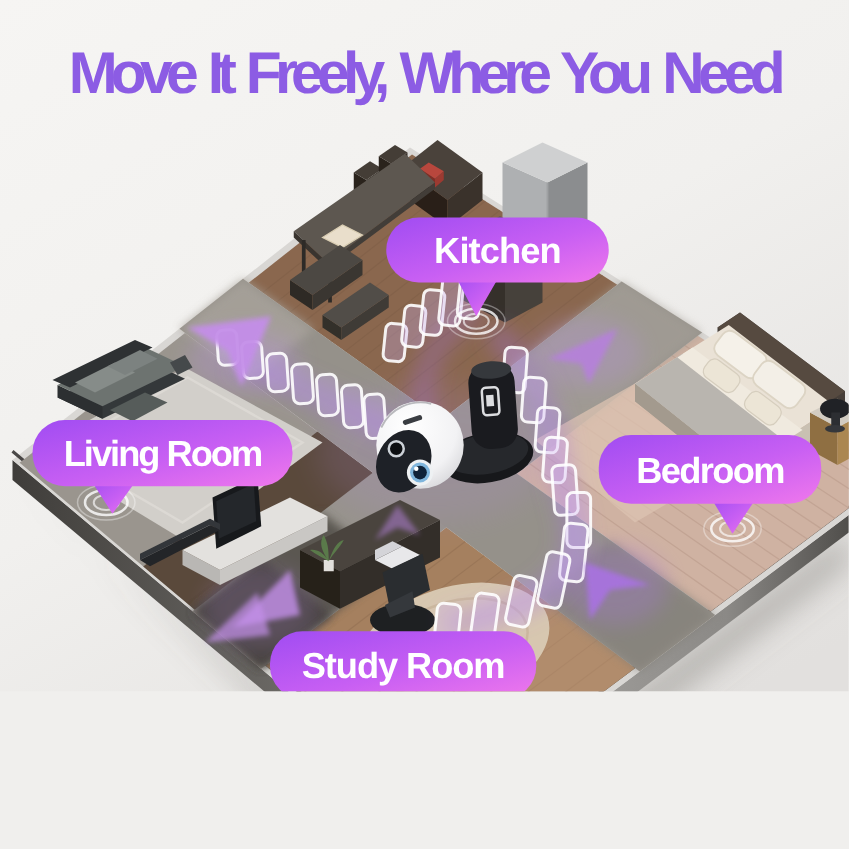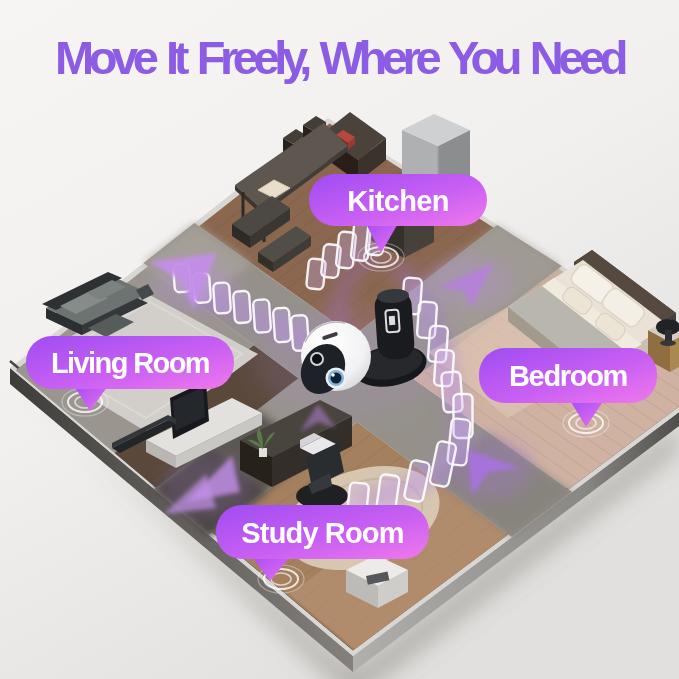--- a/index.html
+++ b/index.html
@@ -1,16 +1,16 @@
 <!DOCTYPE html>
 <html><head>
 <meta charset="utf-8">
 <style>
 html,body{margin:0;padding:0;background:#f0efed;}
-#stage{position:relative;width:679px;height:679px;overflow:hidden;}
+#stage{position:relative;width:679px;height:553px;overflow:hidden;}
 </style>
 </head>
 <body>
 <div id="stage">
 <svg width="679" height="679" viewBox="0 0 679 679">
 <defs>
 <linearGradient id="bgg" x1="0" y1="0" x2="0.55" y2="1">
 <stop offset="0" stop-color="#f6f5f3"></stop>
           <stop offset="0.5" stop-color="#f1f0ee"></stop>
           <stop offset="1" stop-color="#e2e0de"></stop>

